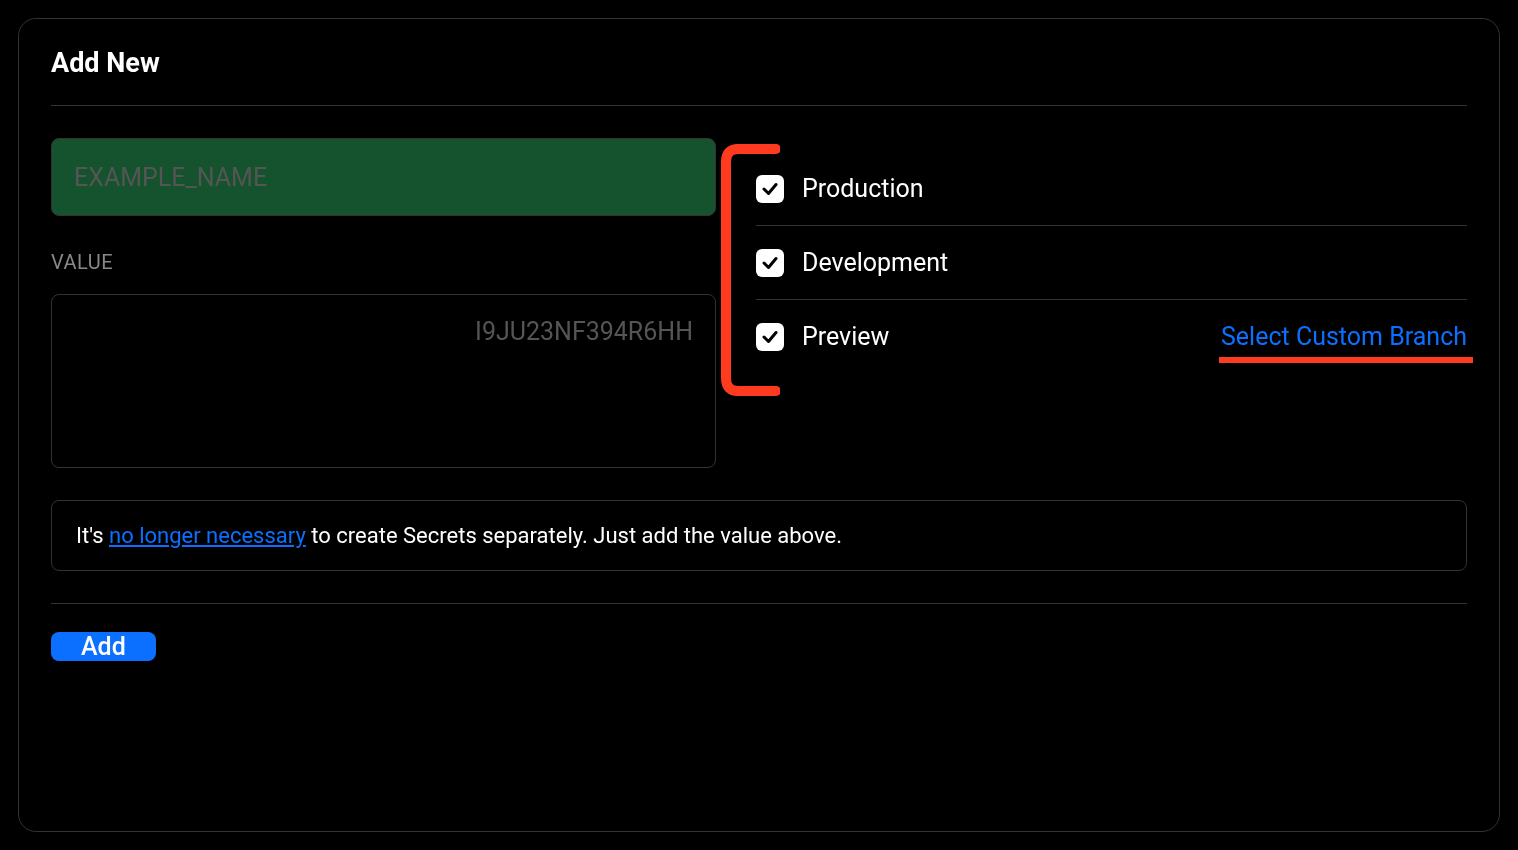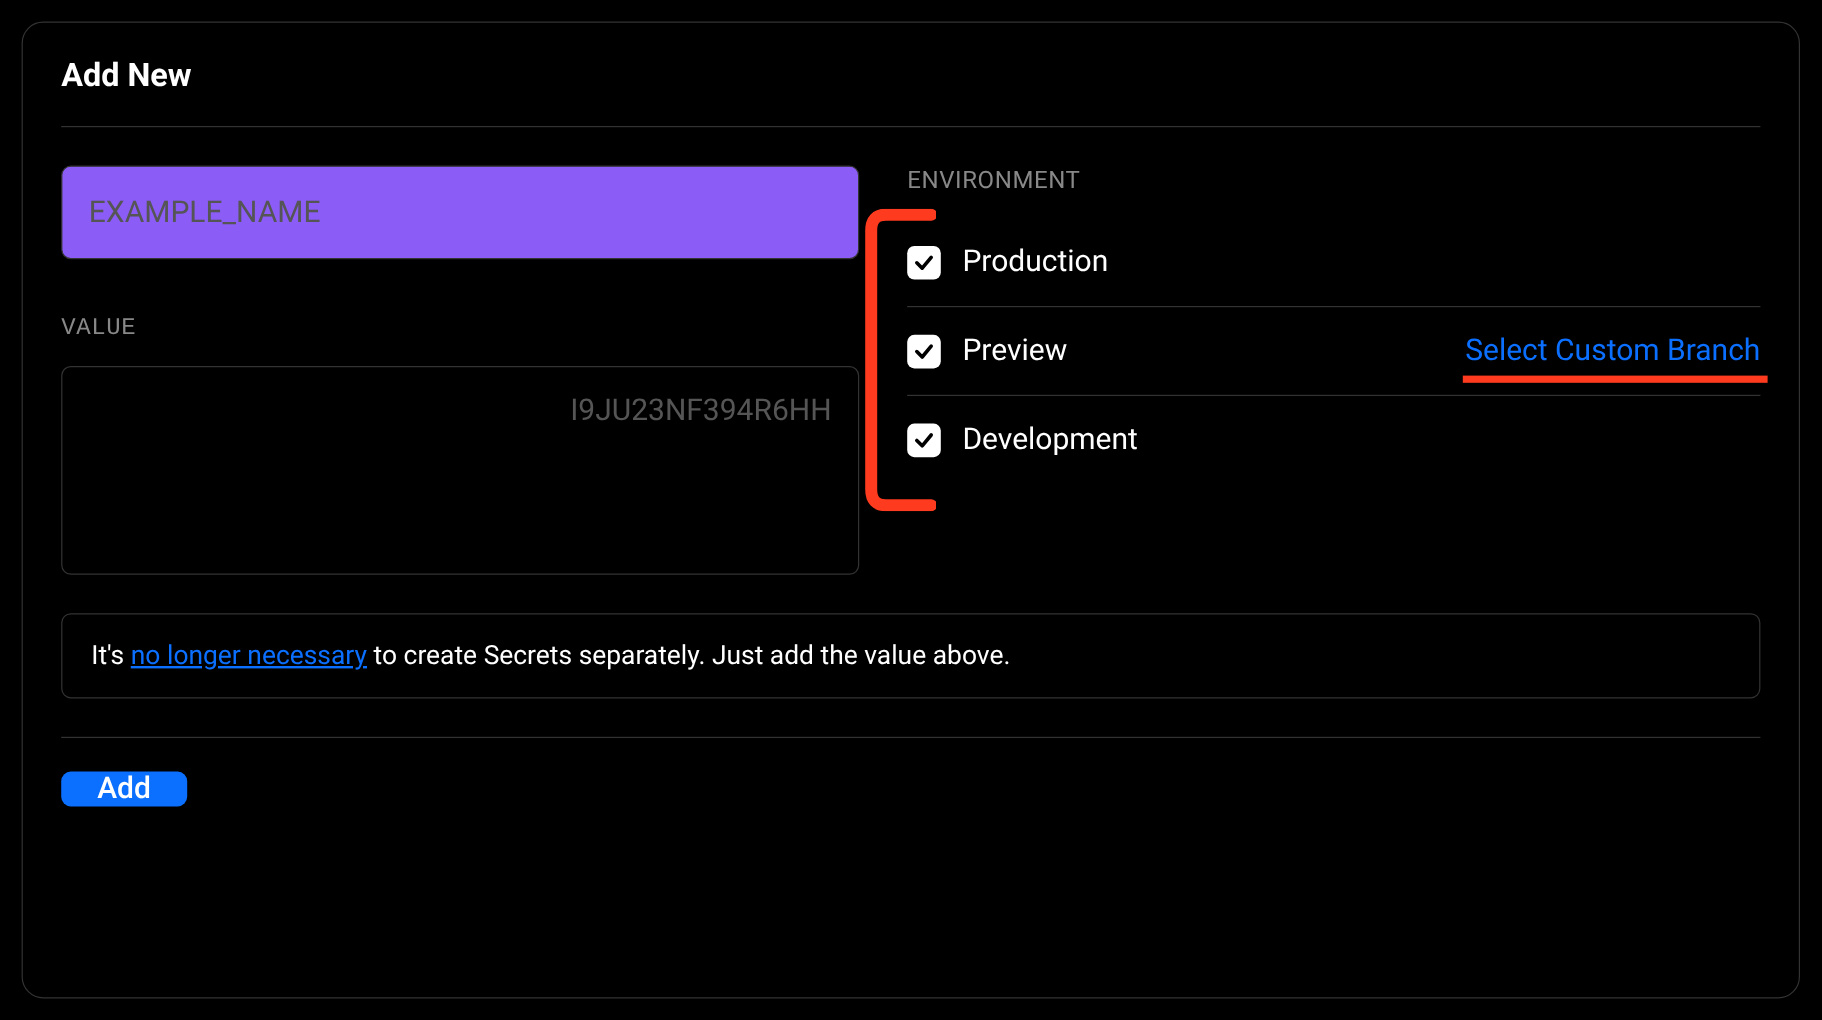--- a/index.html
+++ b/index.html
@@ -47,35 +47,34 @@
     color: #888;
     font-size: 20px;
     font-weight: 400;
     letter-spacing: 0.5px;
     margin-bottom: 20px;
     display: block;
   }
   .text-input {
     width: 100%;
     height: 78px;
-    background: #8b5cf6;
+    background: #14532d;
     border: 1px solid #333;
     border-radius: 8px;
     padding: 12px 22px;
     color: #fff;
     font-size: 25px;
     font-family: inherit;
     outline: none;
   }
   .text-input::placeholder {
     color: #555;
   }
   .value-label-wrap {
-    margin-top: 46px;
-    font-family: Liberation Mono, monospace;
+    margin-top: 34px;
   }
   .textarea-input {
     width: 100%;
     height: 174px;
     background: #000;
     border: 1px solid #333;
     border-radius: 8px;
     padding: 22px;
     color: #fff;
     font-size: 25px;
@@ -209,65 +208,64 @@
   <div class="form-row">
     <div class="left-col">
       <input type="text" class="text-input" placeholder="EXAMPLE_NAME" style="">
       <div class="value-label-wrap">
         <label class="field-label">VALUE</label>
       </div>
       <textarea class="textarea-input" placeholder="I9JU23NF394R6HH" style=""></textarea>
     </div>
 
     <div class="right-col">
-      <label class="field-label">ENVIRONMENT</label>
 
       <div class="env-list">
 
         <svg class="bracket-annot" viewBox="0 0 60 252" fill="none" stroke="#FF3B1F" stroke-width="10" stroke-linecap="round">
           <path d="M56 5 L18 5 Q6 5 6 18 L6 234 Q6 247 18 247 L56 247"></path>
         </svg>
 
         <div class="env-item">
           <div class="env-item-left">
             <div class="checkbox">
               <svg viewBox="0 0 24 24" fill="none" stroke="#000" stroke-width="4" stroke-linecap="round" stroke-linejoin="round">
                 <polyline points="4 12 10 18 20 6"></polyline>
               </svg>
             </div>
             <span class="env-name">Production</span>
+          </div>
+        </div>
+
+        <div class="env-item">
+          <div class="env-item-left">
+            <div class="checkbox">
+              <svg viewBox="0 0 24 24" fill="none" stroke="#000" stroke-width="4" stroke-linecap="round" stroke-linejoin="round">
+                <polyline points="4 12 10 18 20 6"></polyline>
+              </svg>
+            </div>
+            <span class="env-name">Development</span>
           </div>
         </div>
 
         <div class="env-item">
           <div class="env-item-left">
             <div class="checkbox">
               <svg viewBox="0 0 24 24" fill="none" stroke="#000" stroke-width="4" stroke-linecap="round" stroke-linejoin="round">
                 <polyline points="4 12 10 18 20 6"></polyline>
               </svg>
             </div>
             <span class="env-name">Preview</span>
           </div>
           <span class="custom-branch-wrap">
             <span class="custom-branch-link">Select Custom Branch</span>
             <span class="underline-annot"></span>
           </span>
         </div>
 
-        <div class="env-item">
-          <div class="env-item-left">
-            <div class="checkbox">
-              <svg viewBox="0 0 24 24" fill="none" stroke="#000" stroke-width="4" stroke-linecap="round" stroke-linejoin="round">
-                <polyline points="4 12 10 18 20 6"></polyline>
-              </svg>
-            </div>
-            <span class="env-name">Development</span>
-          </div>
-        </div>
-
       </div>
     </div>
   </div>
 
   <div class="info-box">
     <span>It's </span><a class="info-link">no longer necessary</a><span> to create Secrets separately. Just add the value above.</span>
   </div>
 
   <div class="divider2"></div>
 

